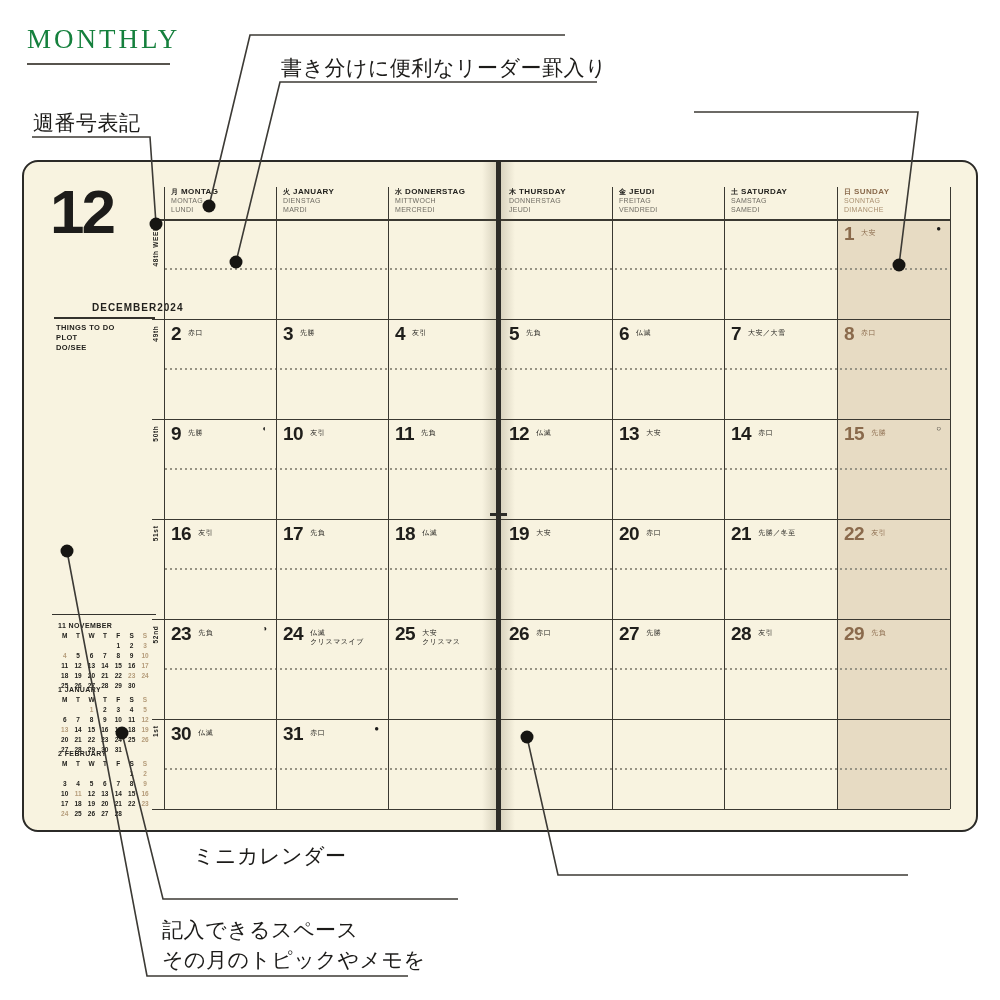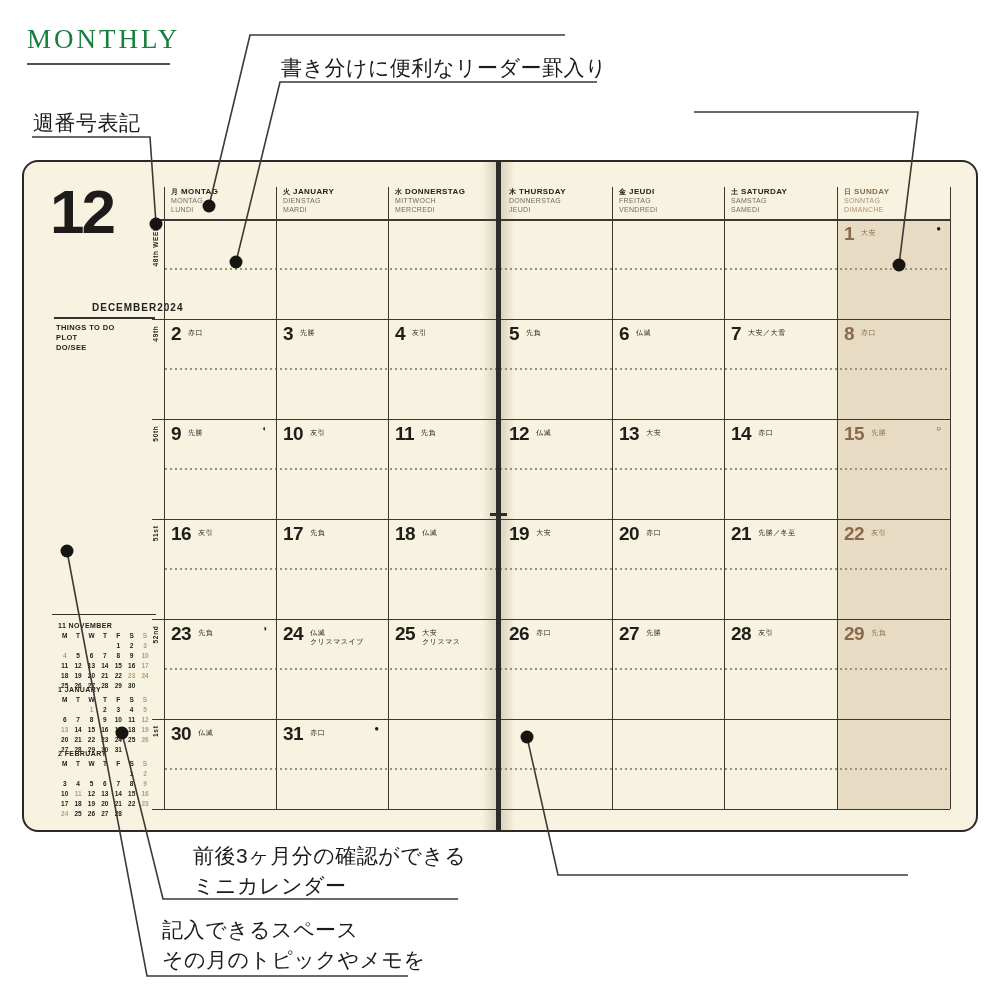--- a/index.html
+++ b/index.html
@@ -62,21 +62,20 @@
 <body>
 
 <div id="canvas">
 
   <div id="monthly-title">MONTHLY</div>
   <div id="monthly-underline"></div>
 
   <div class="ann" style="left:281px;top:53px;">書き分けに便利なリーダー罫入り</div>
   <div class="ann" style="left:33px;top:108px;">週番号表記</div>
   <div class="ann" style="left:193px;top:841px;">
-    <div>前後3ヶ月分の確認ができる</div>
     <div>ミニカレンダー</div>
   </div>
   <div class="ann" style="left:162px;top:915px;">
     <div>記入できるスペース</div>
     <div>その月のトピックやメモを</div>
   </div>
 
   <svg id="callout-svg" width="1000" height="1000">
     <g stroke="#3c3a35" stroke-width="1.6" fill="none">
       <path d="M565,35 L250,35 L209,206"></path>

